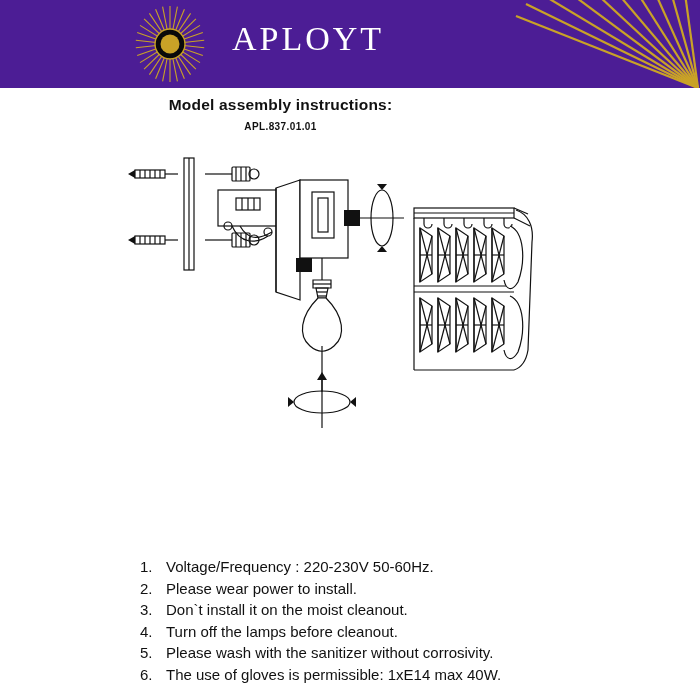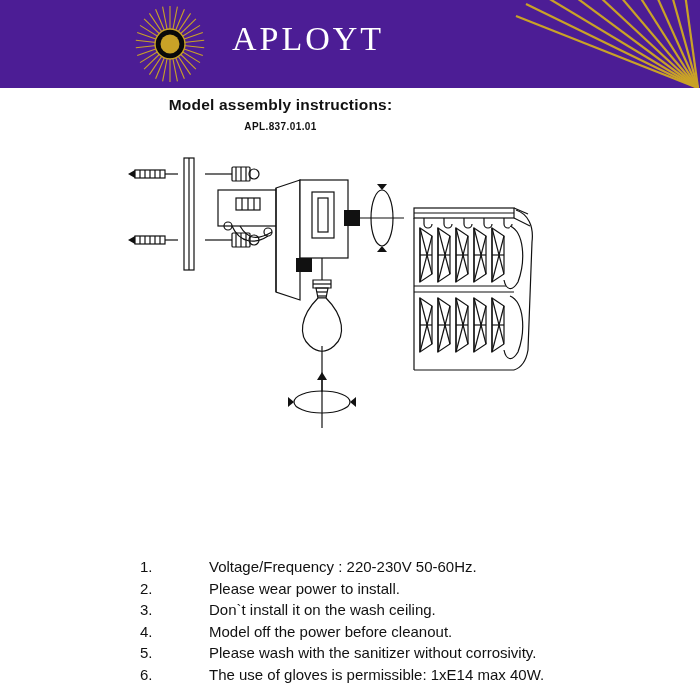--- a/index.html
+++ b/index.html
@@ -106,21 +106,20 @@
     line-height: 21.5px;
     color: #111111;
   }
   .note-num {
     width: 26px;
     flex: 0 0 26px;
     text-align: left;
   }
   .note-text {
     flex: 1 1 auto;
-    margin-left: 43px;
   }
 </style>
 </head>
 <body>
 
 <div class="banner">
 
   <svg class="sunburst" viewBox="0 0 80 80">
     <g stroke="#c9a227" stroke-width="1.1">
       <line x1="40" y1="40" x2="40" y2="2"></line>
@@ -393,25 +392,25 @@
   <div class="note">
     <span class="note-num">1.</span>
     <span class="note-text">Voltage/Frequency : 220-230V 50-60Hz.</span>
   </div>
   <div class="note">
     <span class="note-num">2.</span>
     <span class="note-text">Please wear power to install.</span>
   </div>
   <div class="note">
     <span class="note-num">3.</span>
-    <span class="note-text">Don`t install it on the wash ceiling.</span>
+    <span class="note-text">Don`t install it on the moist cleanout.</span>
   </div>
   <div class="note">
     <span class="note-num">4.</span>
-    <span class="note-text">Model off the power before cleanout.</span>
+    <span class="note-text">Turn off the lamps before cleanout.</span>
   </div>
   <div class="note">
     <span class="note-num">5.</span>
     <span class="note-text">Please wash with the sanitizer without corrosivity.</span>
   </div>
   <div class="note">
     <span class="note-num">6.</span>
     <span class="note-text">The use of gloves is permissible: 1xE14 max 40W.</span>
   </div>
 </div>

